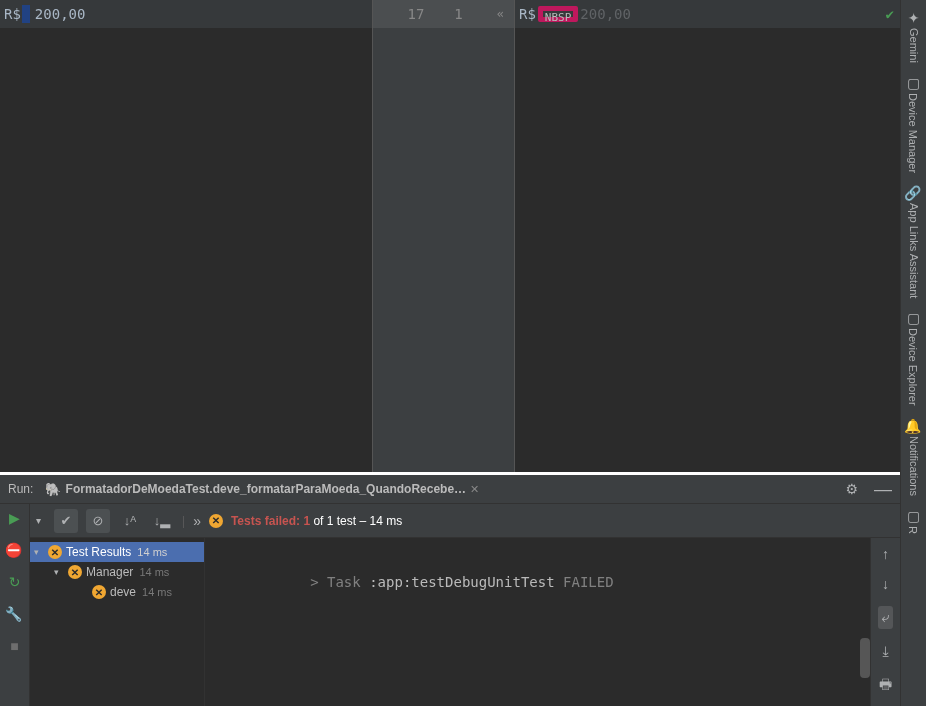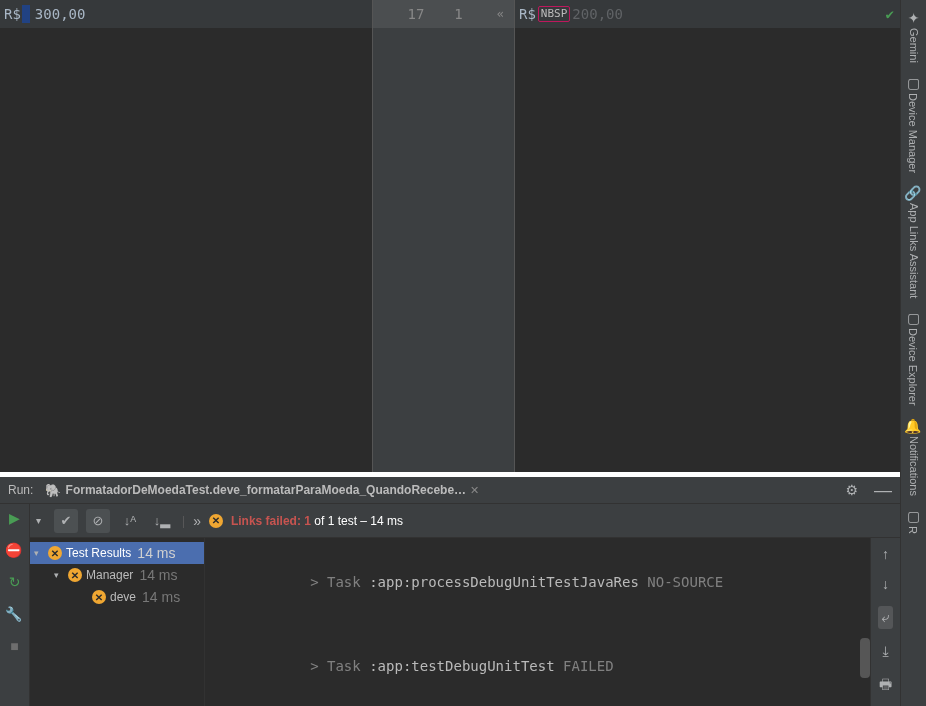--- a/index.html
+++ b/index.html
@@ -106,21 +106,21 @@
 .diff-space-box {
   display: inline-block;
   background: #214283;
   width: 8px;
   height: 18px;
   vertical-align: middle;
   margin: 0 1px;
 }
 .nbsp-chip {
   display: inline-block;
-  border: 1px solid #be185d;
+  border: 5px solid #be185d;
   color: #bbbbbb;
   font-size: 11px;
   padding: 0 2px;
   border-radius: 2px;
   margin: 17px 2px;
   height: 16px;
   line-height: 14px;
 }
 .dim-text { color: #606366; }
 .diff-right-icons {
@@ -132,21 +132,21 @@
 }
 .ok-check {
   color: #499c54;
   font-size: 14px;
 }
 
 
 .run-header {
   height: 32px;
   background: #3c3f41;
-  border-top: 5px solid #ffffff;
+  border-top: 3px solid #ffffff;
   border-bottom: 1px solid #323232;
   display: flex;
   align-items: center;
   padding: 0 8px;
   gap: 8px;
 }
 .run-label { color: #bbbbbb; font-size: 12px; }
 .tab-chip {
   display: flex;
   align-items: center;
@@ -246,21 +246,21 @@
   display: flex;
   align-items: center;
   gap: 4px;
   padding: 3px 4px;
   cursor: pointer;
 }
 .tree-row.selected { background: #4b6eaf; color: white; }
 .tree-indent1 { padding-left: 24px; }
 .tree-indent2 { padding-left: 62px; }
 .chev { font-size: 9px; color: #afb1b3; width: 10px; }
-.tree-time { color: #787878; font-size: 14px; margin-left: 2px; }
+.tree-time { color: #787878; font-size: 11px; margin-left: 2px; }
 .tree-row.selected .tree-time { color: #d0d0d0; }
 
 .console {
   flex: 1;
   font-family: "Consolas","DejaVu Sans Mono", monospace;
   font-size: 14px;
   line-height: 28px;
   padding: 2px 4px;
   overflow: hidden;
   position: relative;
@@ -292,21 +292,21 @@
 </head>
 <body>
 
 <div class="main-area">
 
   <div class="diff-area">
     <div class="diff-left">
       <div class="diff-row-highlight">
         <span class="diff-text">R$</span>
         <span class="diff-space-box"></span>
-        <span class="diff-text">300,00</span>
+        <span class="diff-text">200,00</span>
       </div>
     </div>
     <div class="diff-gutter">
       <div class="gutter-row">
         <span>17</span>
         <span>1</span>
         <span class="gutter-chevrons">«</span>
       </div>
     </div>
     <div class="diff-right">
@@ -348,21 +348,21 @@
       <div class="test-toolbar">
         <span class="chev" style="font-size:10px;color:#afb1b3; cursor:pointer">▾</span>
         <div class="tb-btn">✔</div>
         <div class="tb-btn">⊘</div>
         <div class="tb-btn plain">↓ᴬ</div>
         <div class="tb-btn plain">↓▂</div>
         <span style="color:#5a5a5a">|</span>
         <span class="tb-arrow">»</span>
         <span class="fail-icon-circle">✕</span>
         <span>
-          <span class="fail-text">Links failed:</span>
+          <span class="fail-text">Tests failed:</span>
           <span class="fail-text">1</span>
           <span class="grey-text"> of 1 test – 14 ms</span>
         </span>
       </div>
 
       <div class="run-split">
         <div class="test-tree">
           <div class="tree-row selected">
             <span class="chev">▾</span>
             <span class="fail-icon-circle">✕</span>
@@ -377,23 +377,20 @@
           </div>
           <div class="tree-row tree-indent2">
             <span class="fail-icon-circle">✕</span>
             <span>deve</span>
             <span class="tree-time">14 ms</span>
           </div>
         </div>
 
         <div class="console">
           <div class="console-line">
-            <span class="c-grey">&gt; Task </span><span class="c-white">:app:processDebugUnitTestJavaRes</span><span class="c-grey"> NO-SOURCE</span>
-          </div>
-          <div class="console-line">
             <span class="c-grey">&gt; Task </span><span class="c-white">:app:testDebugUnitTest</span><span class="c-grey"> FAILED</span>
           </div>
 
           <div class="console-scrollbar"></div>
         </div>
 
         <div class="console-right-strip">
           <span class="icon">↑</span>
           <span class="icon">↓</span>
           <span class="icon icon-boxed">⤶</span>

